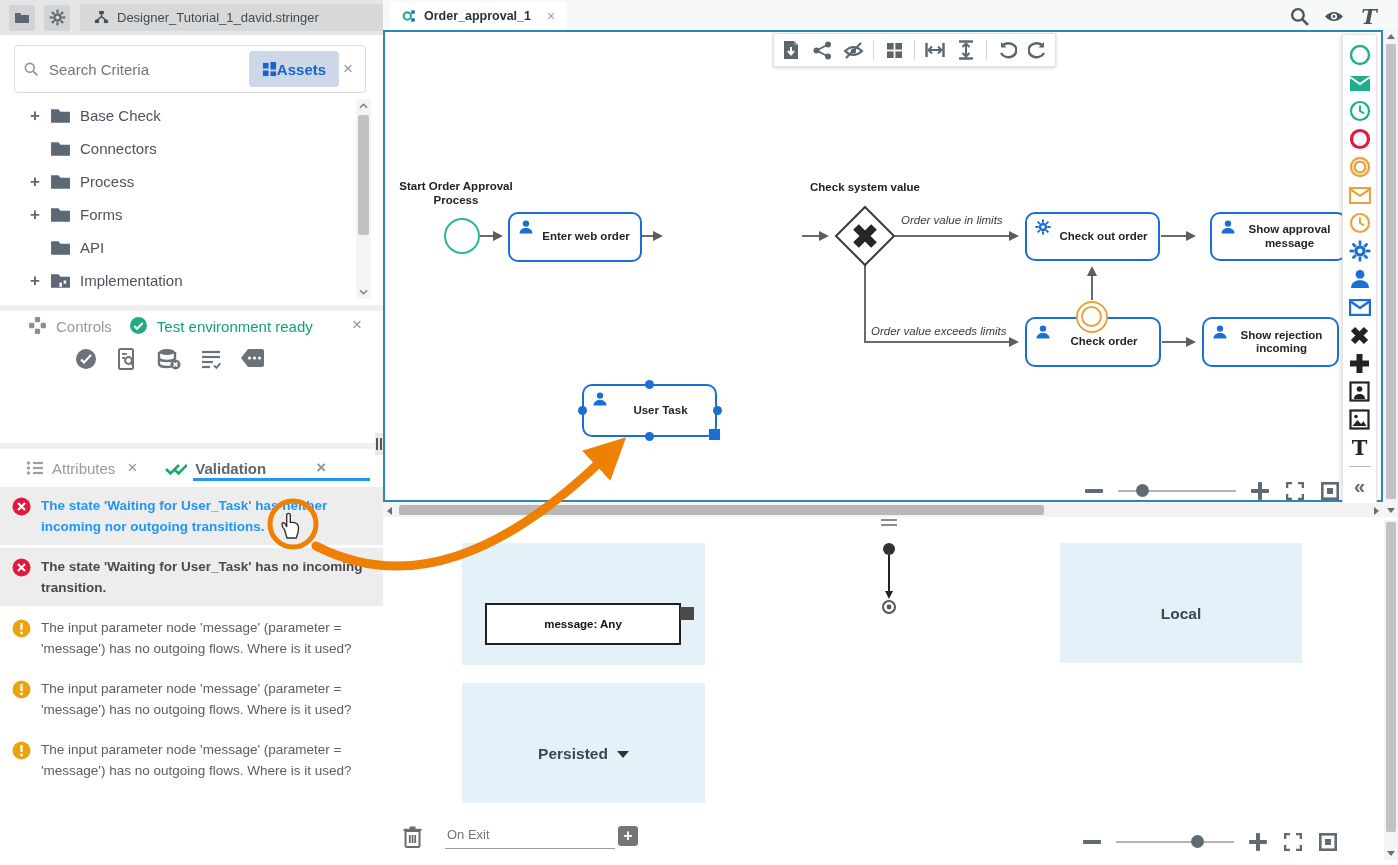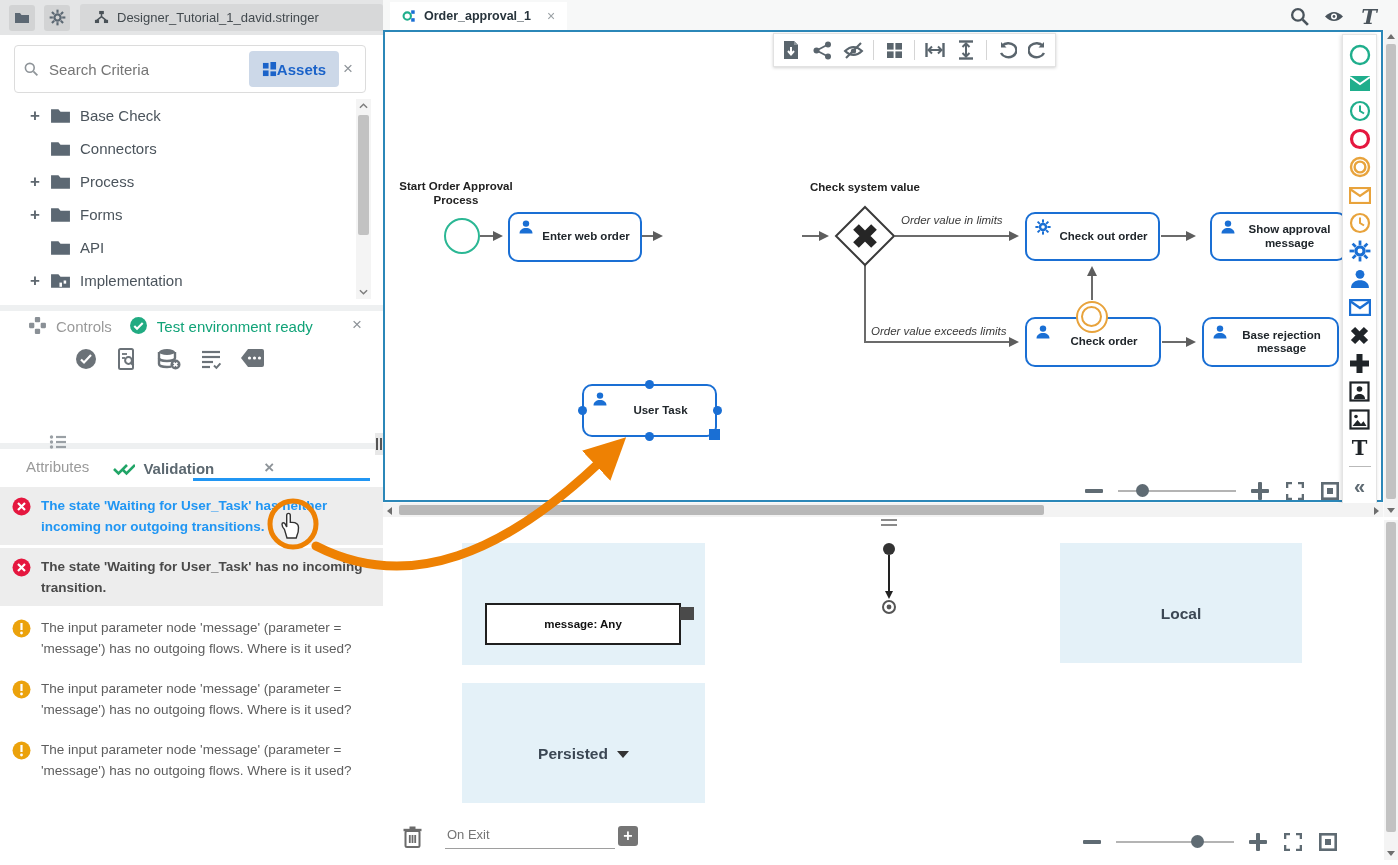--- a/index.html
+++ b/index.html
@@ -295,21 +295,21 @@
             <path d="M8 2h14a2 2 0 0 1 2 2v14a2 2 0 0 1-2 2H8L1 11z" fill="#6b7278"></path>
             <circle cx="9.5" cy="11" r="1.6" fill="#fff"></circle>
             <circle cx="14.5" cy="11" r="1.6" fill="#fff"></circle>
             <circle cx="19.5" cy="11" r="1.6" fill="#fff"></circle>
           </svg></span>
     </div>
 
     <div class="sep" style="top:408px;"></div>
 
     <div class="ptabs">
-      <div class="ptab" style="margin-left:26px;color:#9a9a9a;flex-direction:column;">
+      <div class="ptab" style="margin-left:26px;color:#9a9a9a;">
         <svg width="18" height="16" viewBox="0 0 18 16">
             <g fill="#9aa0a5">
               <circle cx="2.5" cy="3" r="1.7"></circle>
               <circle cx="2.5" cy="8" r="1.7"></circle>
               <circle cx="2.5" cy="13" r="1.7"></circle>
             </g>
             <g stroke="#9aa0a5" stroke-width="2.2">
               <line x1="7" y1="3" x2="17" y2="3"></line>
               <line x1="7" y1="8" x2="17" y2="8"></line>
               <line x1="7" y1="13" x2="17" y2="13"></line>
@@ -511,21 +511,21 @@
           <circle cx="8" cy="4.6" r="3.2" fill="#1a6fd4"></circle>
           <path d="M1.5 14.5c0-3.8 3-5.6 6.5-5.6s6.5 1.8 6.5 5.6z" fill="#1a6fd4"></path>
         </svg>
       <span class="lbl">Check order</span>
     </div>
     <div class="task" style="left:817px;top:285px;width:137px;height:50px;">
       <svg class="ticon" width="16" height="16" viewBox="0 0 16 16">
           <circle cx="8" cy="4.6" r="3.2" fill="#1a6fd4"></circle>
           <path d="M1.5 14.5c0-3.8 3-5.6 6.5-5.6s6.5 1.8 6.5 5.6z" fill="#1a6fd4"></path>
         </svg>
-      <span class="lbl">Base rejection message</span>
+      <span class="lbl">Show rejection incoming</span>
     </div>
 
     <div class="ring" style="left:691px;top:269px;width:32px;height:32px;border:2.5px solid #e8a33c;">
       <div class="ring" style="left:3px;top:3px;width:21px;height:21px;border:2px solid #e8a33c;"></div>
     </div>
 
     <div class="task" style="left:197px;top:352px;width:135px;height:53px;">
       <svg class="ticon" width="16" height="16" viewBox="0 0 16 16">
           <circle cx="8" cy="4.6" r="3.2" fill="#1a6fd4"></circle>
           <path d="M1.5 14.5c0-3.8 3-5.6 6.5-5.6s6.5 1.8 6.5 5.6z" fill="#1a6fd4"></path>

